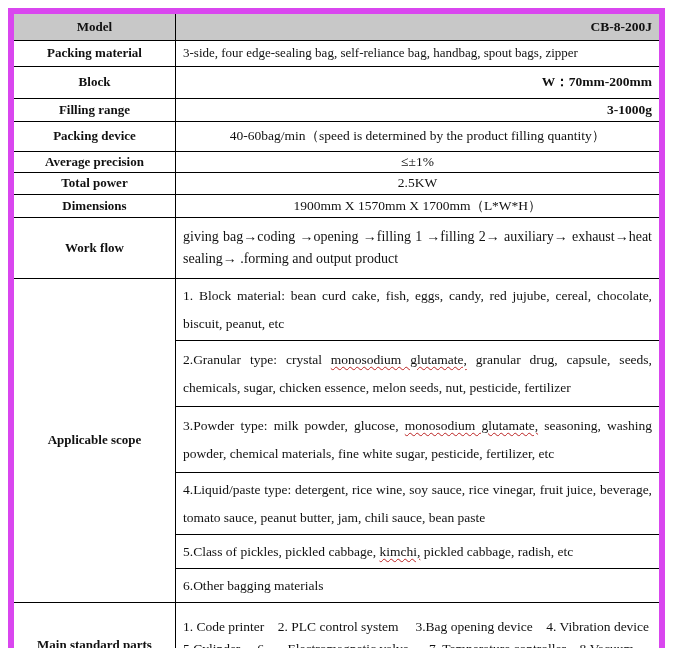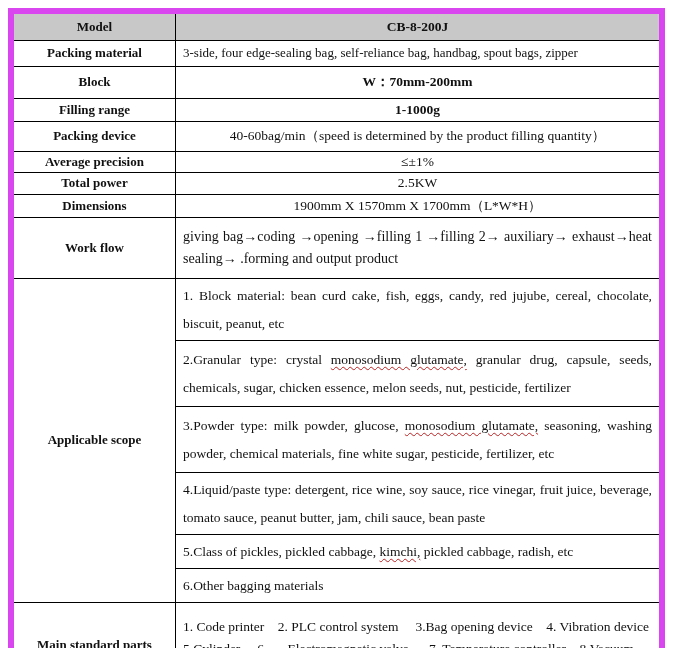--- a/index.html
+++ b/index.html
@@ -54,21 +54,21 @@
     padding: 0 4px;
   }
   td.value-cell {
     padding: 1px 7px;
     font-size: 13.5px;
   }
   tr.header-row td {
     background: #c8c8c8;
   }
   .v-center { text-align: center; }
-  .v-bold   { font-weight: bold; }
+  .v-bold   { font-weight: bold; text-align: right; }
   .fs14     { font-size: 14px; }
   .fs15     { font-size: 15px; }
   td.scope-cell {
     font-size: 13.5px;
     line-height: 28px;
     padding: 3px 7px 2px 7px;
     text-align: justify;
     vertical-align: top;
   }
   td.workflow-cell {
@@ -111,21 +111,21 @@
         <td class="value-cell" style="font-size:13px;">3-side, four edge-sealing bag, self-reliance bag, handbag, spout bags, zipper</td>
       </tr>
 
       <tr style="height:32px;">
         <td class="label-cell">Block</td>
         <td class="value-cell v-center v-bold fs15">W：70mm-200mm</td>
       </tr>
 
       <tr style="height:23px;">
         <td class="label-cell">Filling range</td>
-        <td class="value-cell v-center v-bold fs14">1-1000g</td>
+        <td class="value-cell v-center v-bold fs14">3-1000g</td>
       </tr>
 
       <tr style="height:30px;">
         <td class="label-cell">Packing device</td>
         <td class="value-cell v-center">40-60bag/min（speed is determined by the product filling quantity）</td>
       </tr>
 
       <tr style="height:21px;">
         <td class="label-cell">Average precision</td>
         <td class="value-cell v-center">≤±1%</td>

